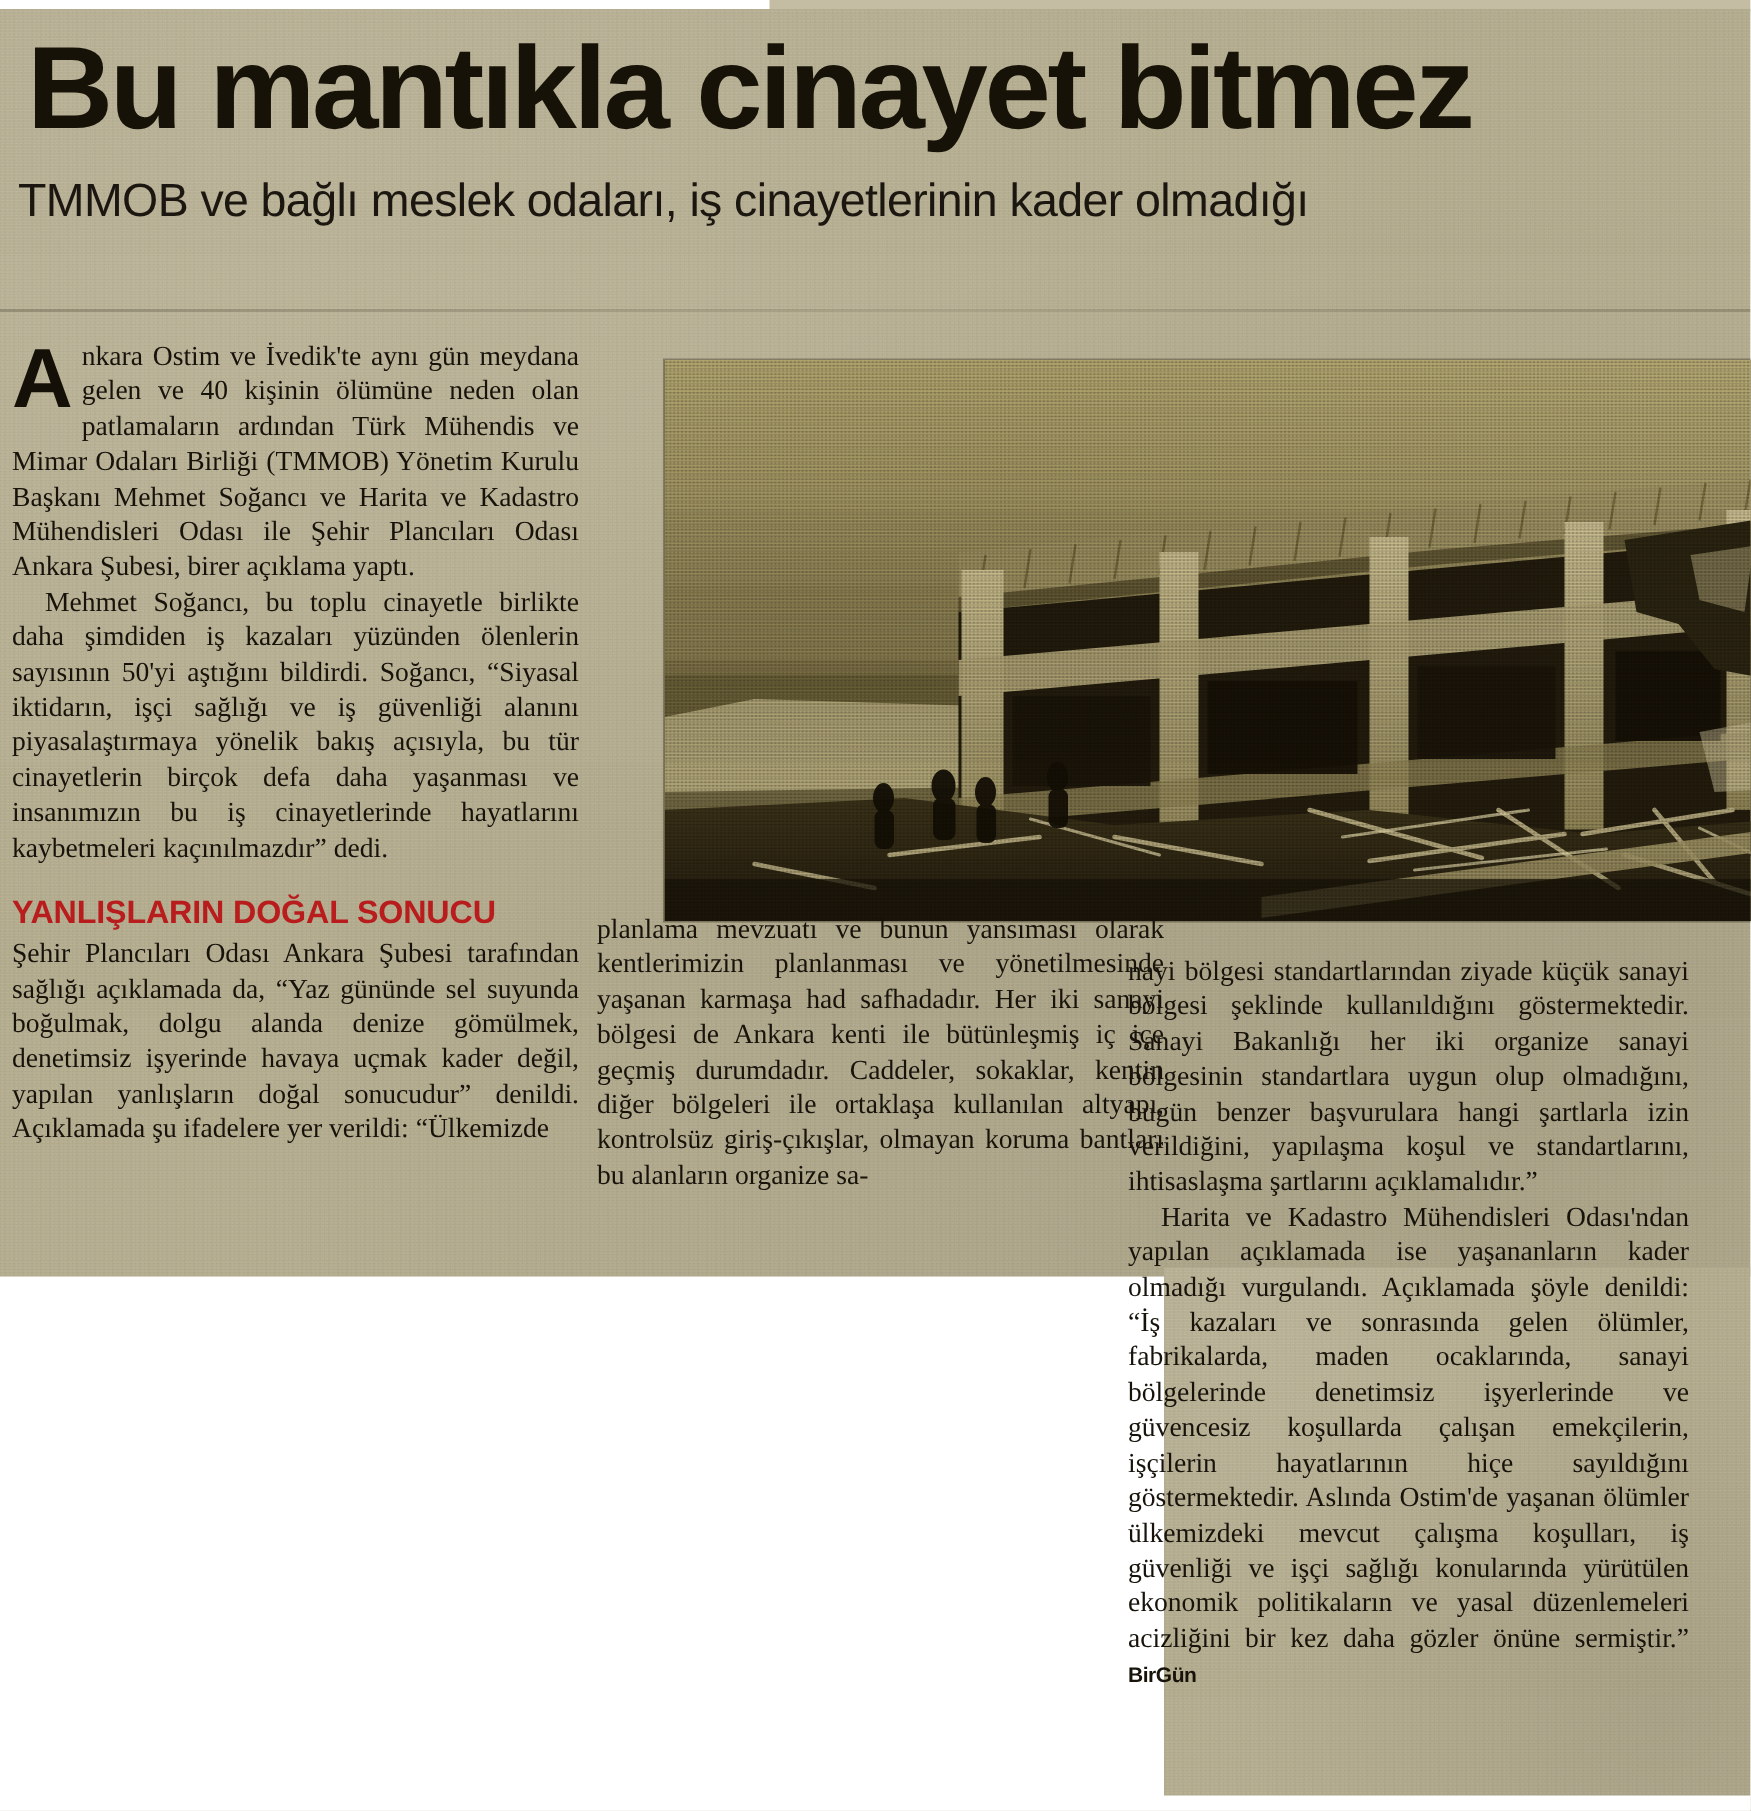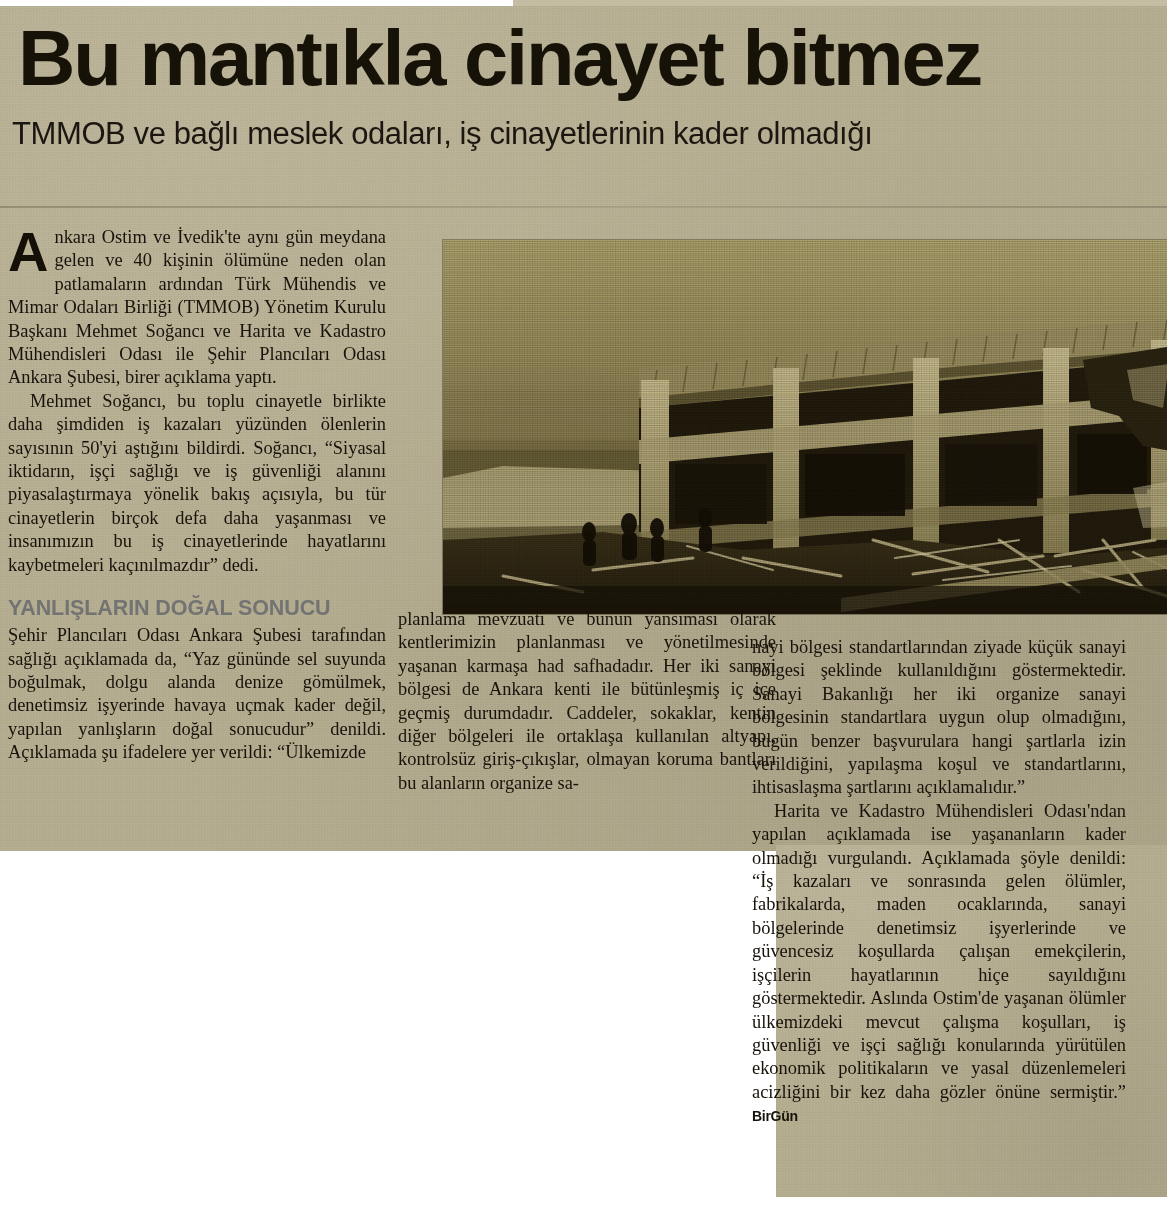--- a/index.html
+++ b/index.html
@@ -105,21 +105,21 @@
     color: #141007;
   }
 
   
   .kicker {
     font-family: "Liberation Sans", "DejaVu Sans", sans-serif;
     font-weight: 700;
     font-size: 21.5px;
     line-height: 28px;
     letter-spacing: -0.1px;
-    color: #737373;
+    color: #b91c1c;
     margin: 13px 0 2px 0;
     text-align: left;
   }
   #col1 .kicker { margin-top: 17px; }
   #col3 .kicker { margin: 0 0 2px 0; }
 
   .source {
     font-family: "Liberation Sans", "DejaVu Sans", sans-serif;
     font-weight: 700;
     font-size: 14px;

